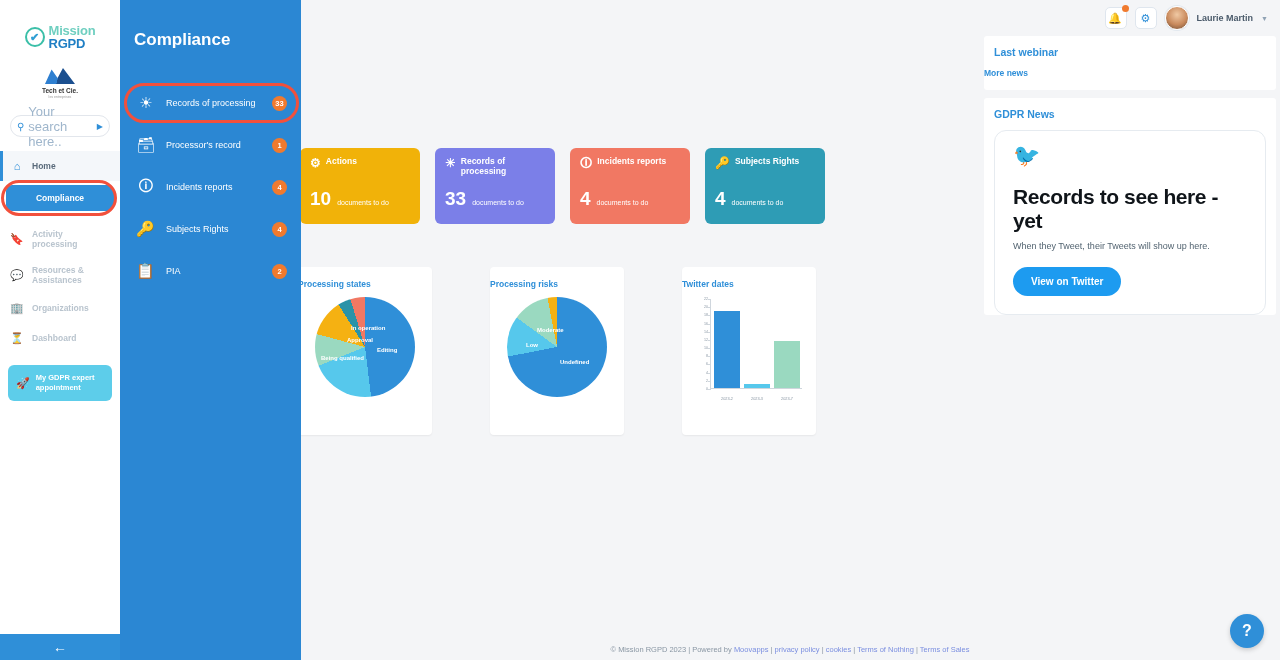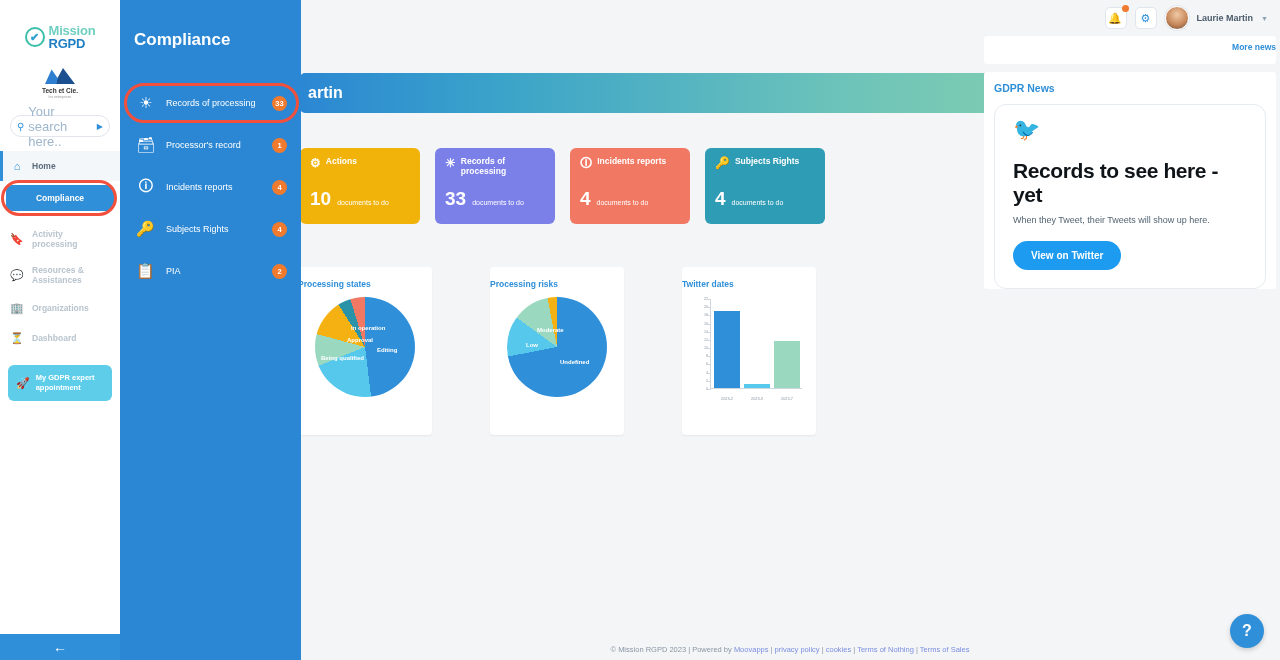--- a/index.html
+++ b/index.html
@@ -168,21 +168,21 @@
   .avatar {
     width: 24px; height: 24px; border-radius: 50%;
     background: radial-gradient(circle at 50% 35%, #f0c9a4 0%, #c98a5d 55%, #6b4a33 100%);
     border: 1px solid #fff; box-shadow: 0 0 0 1px #e2e8ef;
   }
   .uname { font-size: 9px; color: #4a5a6a; font-weight: 600; }
   .caret { font-size: 7px; color: #8fa2b4; }
 
   .panel-card { background: #fff; margin: 0 4px 8px 4px; border-radius: 3px; }
   .pc-title { font-size: 10.5px; font-weight: 700; color: #2f8fd8; padding: 10px 10px 4px; }
-  .more-news { font-size: 8.5px; font-weight: 700; color: #2f8fd8; text-align: right; padding: 6px 0 12px; cursor: pointer; }
+  .more-news { font-size: 8.5px; font-weight: 700; color: #2f8fd8; text-align: left; padding: 6px 0 12px; cursor: pointer; }
 
   .tw-card { border: 1px solid #e6ebf0; border-radius: 12px; margin: 6px 10px 14px; padding: 14px 18px 18px; }
   .tw-bird { color: #1d9bf0; font-size: 22px; line-height: 1; }
   .tw-head { font-size: 21px; font-weight: 800; color: #0f1419; line-height: 1.12; margin-top: 18px; letter-spacing: -0.4px; }
   .tw-sub { font-size: 9px; color: #536471; line-height: 1.45; margin-top: 8px; }
   .tw-btn {
     margin-top: 14px; background: #1d9bf0; color: #fff; border: none; border-radius: 18px;
     padding: 9px 18px; font-size: 10px; font-weight: 700; cursor: pointer;
     font-family: "Liberation Sans", sans-serif;
   }
@@ -299,23 +299,20 @@
       <div class="cp-item">
         <span class="cp-ico">📋</span>
         <span class="cp-label">PIA</span>
         <span class="cp-badge">2</span>
       </div>
     </div>
   </div>
 
   <div class="main">
 
-    <div class="banner">
-      <span>artin</span>
-    </div>
 
     <div class="mcard-hidden">
       <span class="mch-sub">do</span>
     </div>
 
     <div class="cards">
 
       <div class="mcard" style="background:#f1b209">
         <div class="mc-head">
           <span class="mc-icon">⚙</span>
@@ -454,20 +451,21 @@
       </div>
       <div class="icon-btn">
         <span>⚙</span>
       </div>
       <div class="avatar"></div>
       <span class="uname">Laurie Martin</span>
       <span class="caret">▼</span>
     </div>
 
     <div class="panel-card">
+      <div class="pc-title">Last webinar</div>
       <div class="more-news">More news</div>
     </div>
 
     <div class="panel-card">
       <div class="pc-title">GDPR News</div>
       <div class="tw-card">
         <div class="tw-bird">🐦</div>
         <div class="tw-head">Records to see here - yet</div>
         <div class="tw-sub">When they Tweet, their Tweets will show up here.</div>
         <button class="tw-btn">View on Twitter</button>

